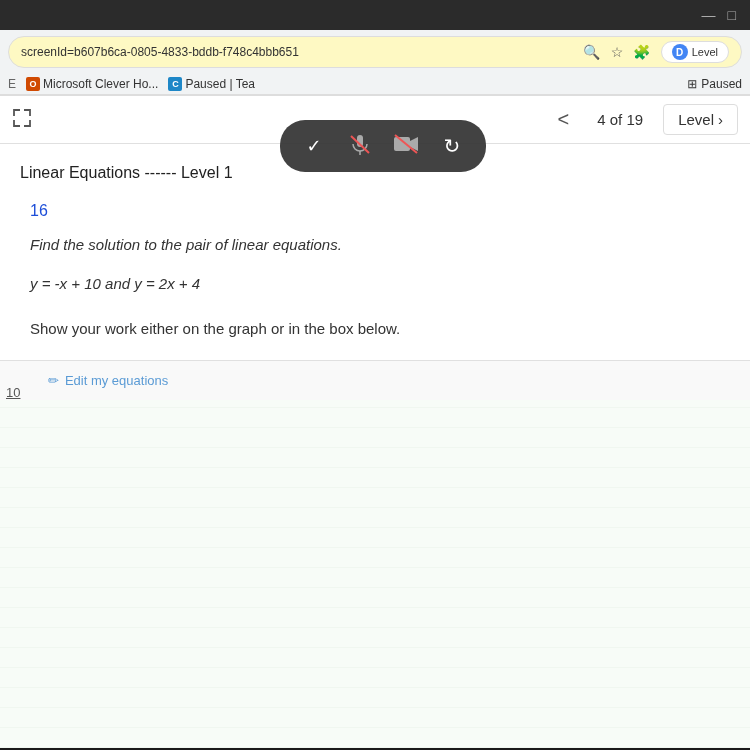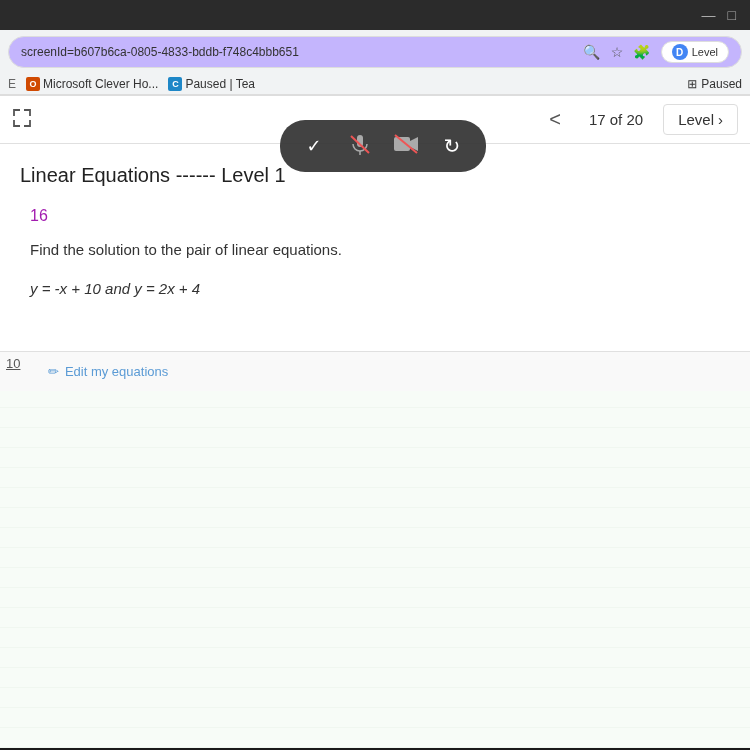--- a/index.html
+++ b/index.html
@@ -34,21 +34,21 @@
     .address-bar-row {
       display: flex;
       align-items: center;
       padding: 6px 8px;
       gap: 8px;
       background: #f1f3f4;
     }
 
     .address-bar {
       flex: 1;
-      background: #c4b5fd;
+      background: #fef9c3;
       border: 1px solid #ddd;
       border-radius: 20px;
       padding: 4px 12px;
       font-size: 12px;
       color: #333;
       display: flex;
       align-items: center;
       justify-content: space-between;
     }
 
@@ -222,45 +222,46 @@
 
     
     .question-area {
       background: white;
       margin: 0;
       padding: 20px 30px 20px 20px;
       border-bottom: 1px solid #e0e0e0;
     }
 
     .question-header {
-      font-size: 20px;
+      font-size: 16px;
       font-weight: 500;
       color: #222;
       margin-bottom: 20px;
     }
 
     .question-number {
       font-size: 16px;
-      color: #a21caf;
+      color: #1d4ed8;
       margin-bottom: 14px;
       padding-left: 10px;
     }
 
     .question-text {
       font-size: 15px;
       color: #333;
       margin-bottom: 18px;
       padding-left: 10px;
       line-height: 1.5;
+      font-style: italic;
     }
 
     .equation-text {
       font-size: 15px;
       color: #333;
-      margin-bottom: 34px;
+      margin-bottom: 26px;
       padding-left: 10px;
       font-style: italic;
     }
 
     .show-work-text {
       font-size: 15px;
       color: #333;
       padding-left: 10px;
       line-height: 1.5;
     }
@@ -395,37 +396,38 @@
           <polyline points="12,2 18,2 18,8" stroke="#555" stroke-width="1.8" fill="none"></polyline>
           <polyline points="18,12 18,18 12,18" stroke="#555" stroke-width="1.8" fill="none"></polyline>
           <polyline points="8,18 2,18 2,12" stroke="#555" stroke-width="1.8" fill="none"></polyline>
         </svg>
       </span>
     </button>
     <div class="nav-spacer"></div>
     <button class="prev-btn">
       <span>&lt;</span>
     </button>
-    <span class="page-counter">17 of 20</span>
+    <span class="page-counter">4 of 19</span>
     <button class="next-btn">
       <span>Level</span>
       <span>›</span>
     </button>
   </div>
 
   <div class="question-wrapper">
     <div class="question-area" style="border-left:none;">
       <div class="question-header">Linear Equations ------ Level 1</div>
       <div class="question-number">16</div>
       <div class="question-text">Find the solution to the pair of linear equations.</div>
       <div class="equation-text">y = -x + 10  and  y = 2x + 4</div>
+      <div class="show-work-text">Show your work either on the graph or in the box below.</div>
     </div>
   </div>
 
   <div class="response-area" style="position:relative;">
-    <span class="number-label" style="position:absolute;left:6px;top:4px;font-size:13px;color:#555;text-decoration:underline;">10</span>
+    <span class="number-label" style="position:absolute;left:6px;top:24px;font-size:13px;color:#555;text-decoration:underline;">10</span>
     <div class="edit-response" style="margin-left:28px;">
       <span class="edit-pencil">✏</span>
       <span>Edit my equations</span>
     </div>
   </div>
 
 </div>
 
 </body></html>

